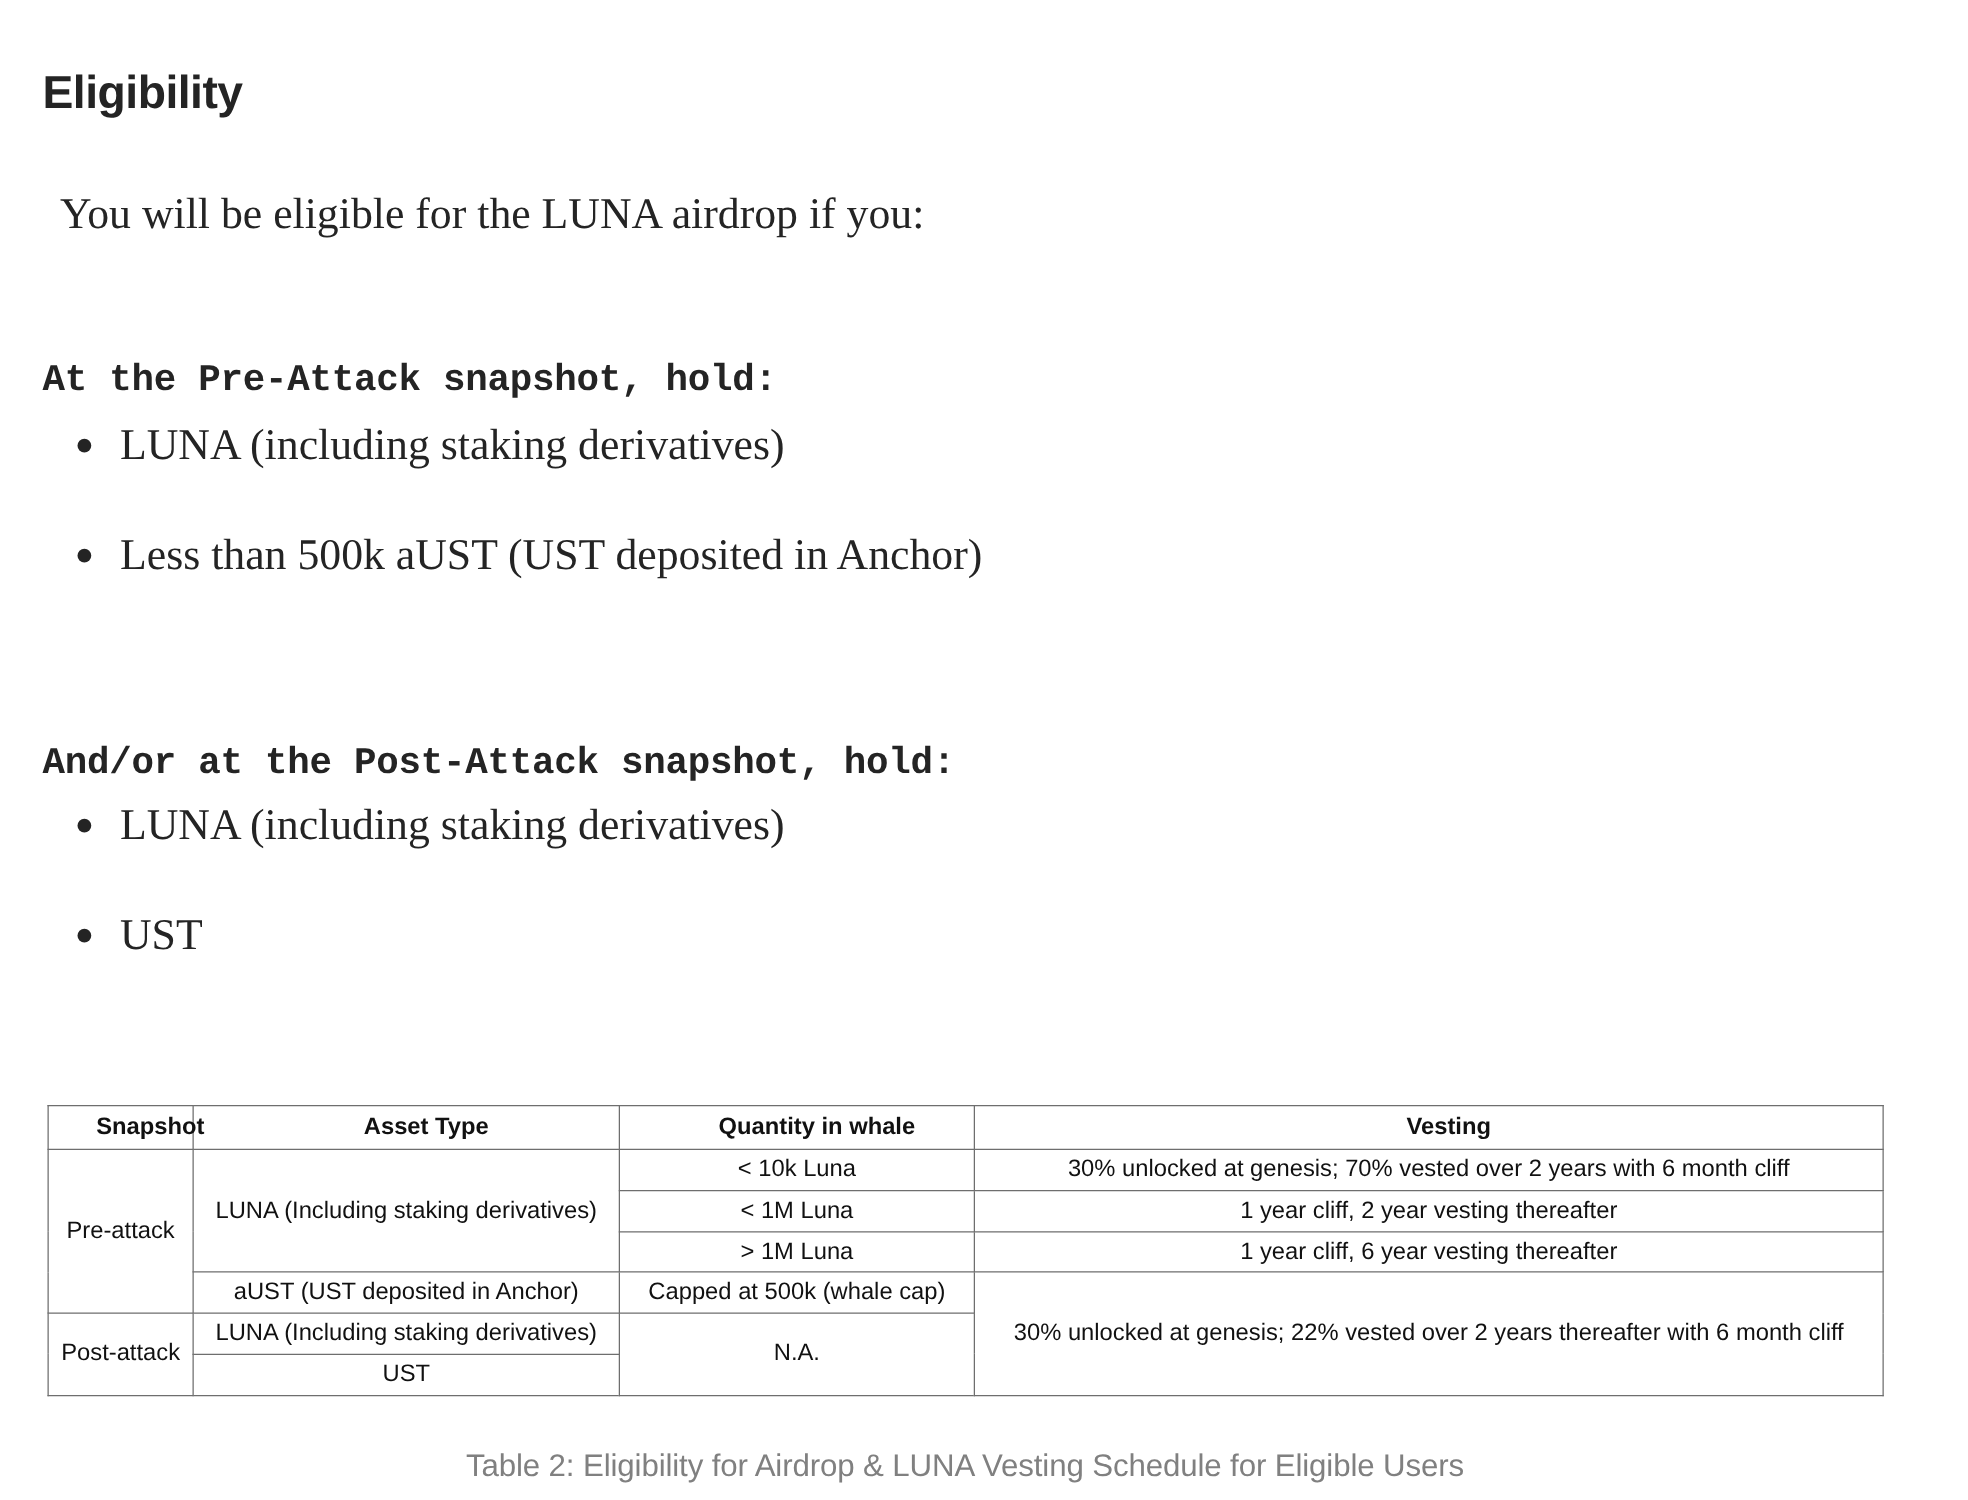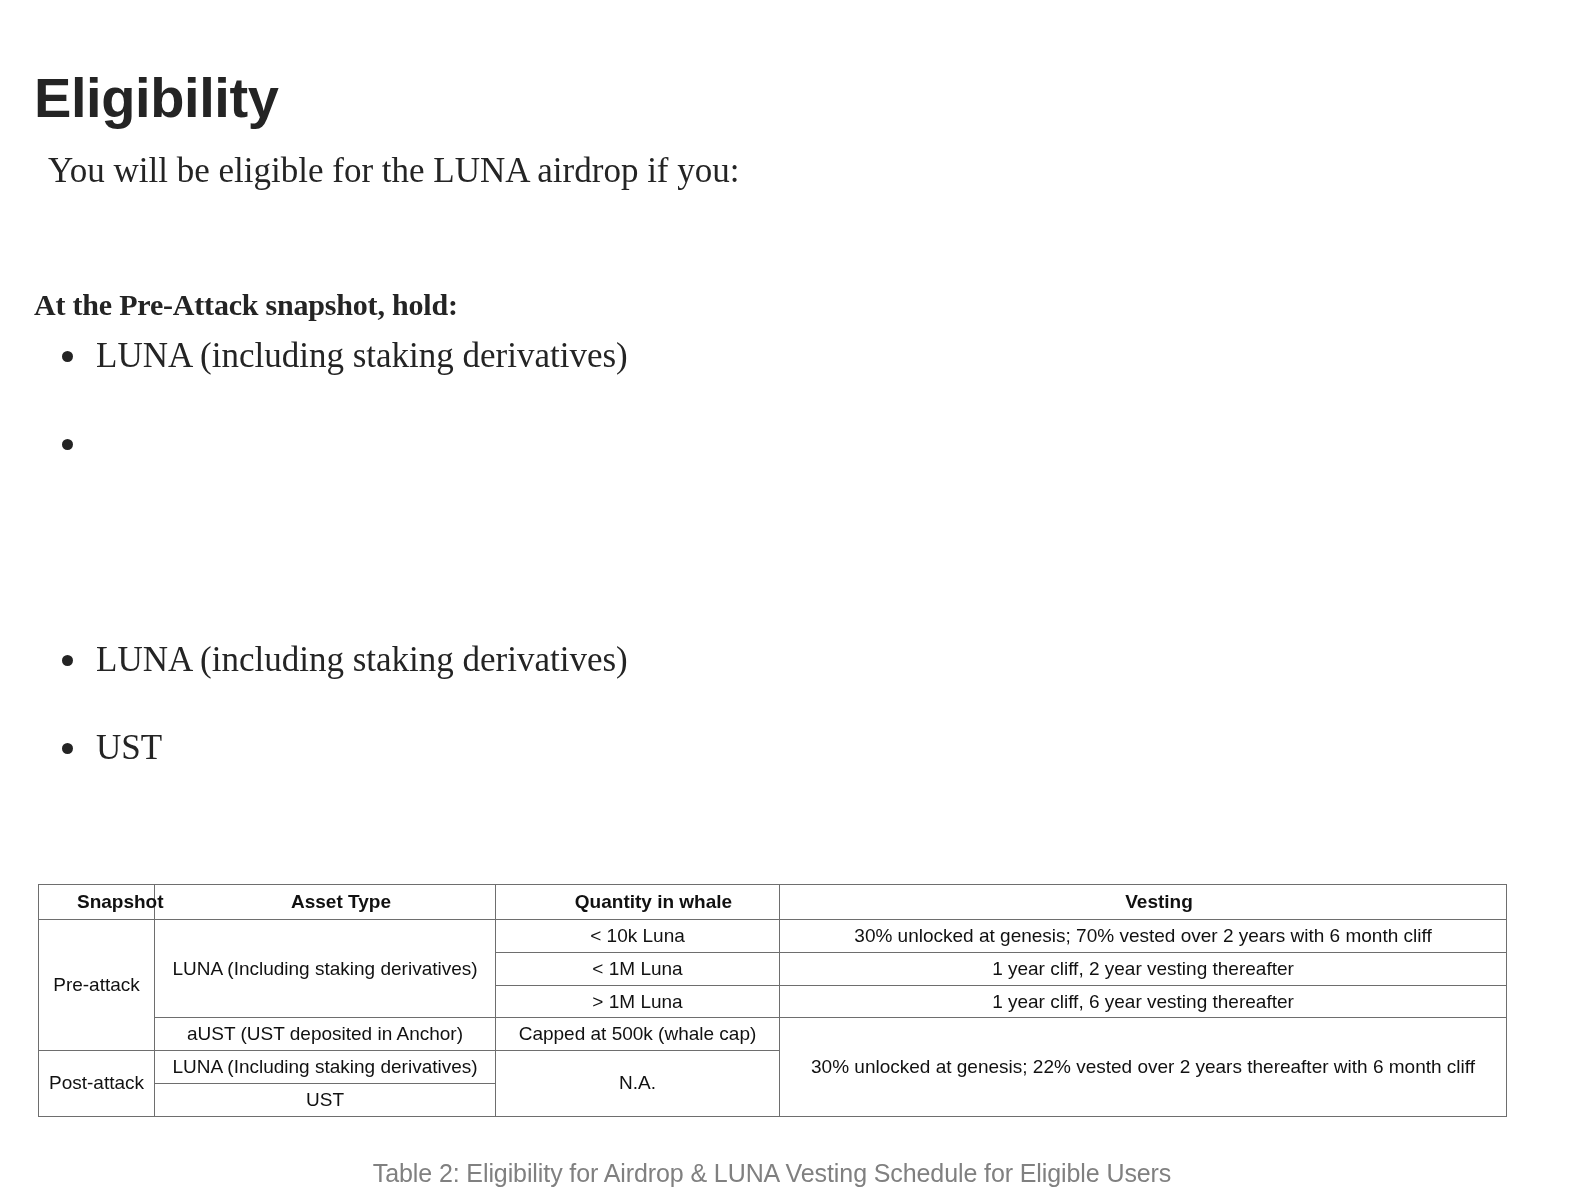--- a/index.html
+++ b/index.html
@@ -21,29 +21,29 @@
     padding: 0;
   }
 
   
   .h-main {
     position: absolute;
     left: 34px;
     top: 29px;
     font-family: "Liberation Sans", sans-serif;
     font-weight: bold;
-    font-size: 56px;
+    font-size: 37px;
     line-height: 1.1;
     color: #242424;
     letter-spacing: -0.4px;
   }
   .h-sub {
     position: absolute;
     left: 34px;
-    font-family: Liberation Serif, serif;
+    font-family: Liberation Mono, monospace;
     font-weight: bold;
     font-size: 30px;
     line-height: 1.15;
     color: #242424;
     letter-spacing: -0.2px;
   }
   .h-sub.one { top: 263px; }
   .h-sub.two { top: 569px; }
 
   
@@ -155,23 +155,25 @@
 
   <h2 class="h-sub one">At the Pre-Attack snapshot, hold:</h2>
 
   <ul class="blist one">
     <li>
       <span class="bullet"></span>
       <span>LUNA (including staking derivatives)</span>
     </li>
     <li>
       <span class="bullet"></span>
+      <span>Less than 500k aUST (UST deposited in Anchor)</span>
     </li>
   </ul>
 
+  <h2 class="h-sub two">And/or at the Post-Attack snapshot, hold:</h2>
 
   <ul class="blist two">
     <li>
       <span class="bullet"></span>
       <span>LUNA (including staking derivatives)</span>
     </li>
     <li>
       <span class="bullet"></span>
       <span>UST</span>
     </li>

